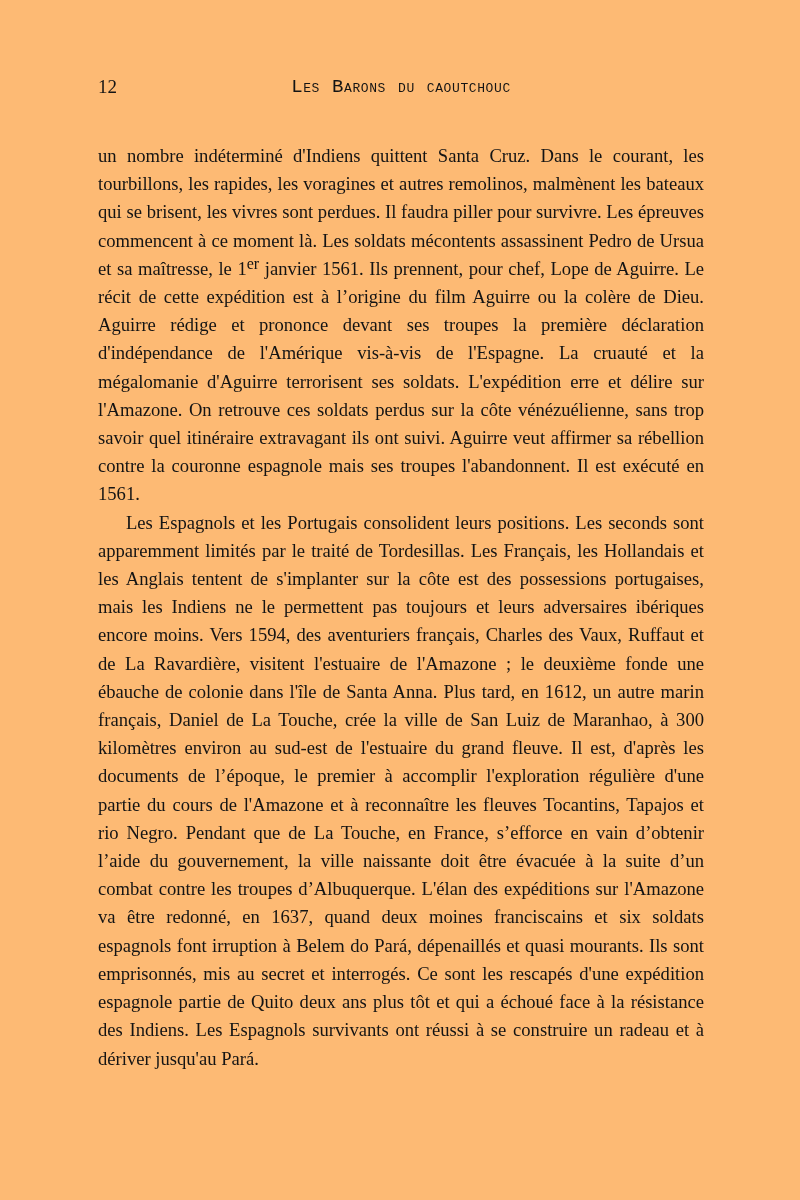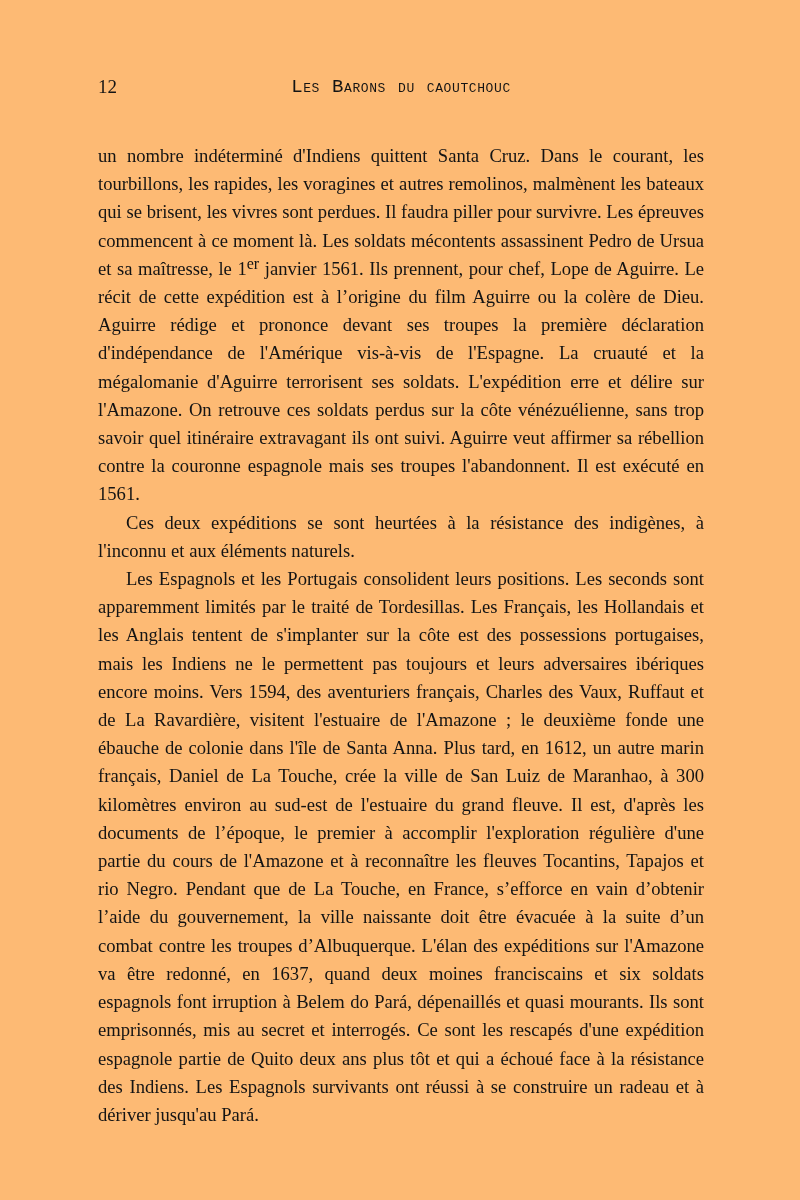--- a/index.html
+++ b/index.html
@@ -69,16 +69,15 @@
 </head>
 <body>
 
 <div class="page">
   <div class="page-header">
     <span class="page-number">12</span>
     <span class="running-title">Les Barons du caoutchouc</span>
   </div>
   <div class="page-body">
       <p class=""><span>un nombre indéterminé d'Indiens quittent Santa Cruz. Dans le courant, les tourbillons, les rapides, les </span><span class="italic">voragines</span><span> et autres </span><span class="italic">remolinos</span><span>, malmènent les bateaux qui se brisent, les vivres sont perdues. Il faudra piller pour survivre. Les épreuves commencent à ce moment là. Les soldats mécontents assassinent Pedro de Ursua et sa maîtresse, le 1</span><sup>er</sup><span> janvier 1561. Ils prennent, pour chef, Lope de Aguirre. Le récit de cette expédition est à l’origine du film </span><span class="italic">Aguirre ou la colère de Dieu</span><span>. Aguirre rédige et prononce devant ses troupes la première déclaration d'indépendance de l'Amérique vis-à-vis de l'Espagne. La cruauté et la mégalomanie d'Aguirre terrorisent ses soldats. L'expédition erre et délire sur l'Amazone. On retrouve ces soldats perdus sur la côte vénézuélienne, sans trop savoir quel itinéraire extravagant ils ont suivi. Aguirre veut affirmer sa rébellion contre la couronne espagnole mais ses troupes l'abandonnent. Il est exécuté en 1561.</span></p>
-      <p class="indent"><span>Ces deux expéditions se sont heurtées à la résistance des indigènes, à l'inconnu et aux éléments naturels.</span></p>
       <p class="indent"><span>Les Espagnols et les Portugais consolident leurs positions. Les seconds sont apparemment limités par le traité de Tordesillas. Les Français, les Hollandais et les Anglais tentent de s'implanter sur la côte est des possessions portugaises, mais les Indiens ne le permettent pas toujours et leurs adversaires ibériques encore moins. Vers 1594, des aventuriers français, Charles des Vaux, Ruffaut et de La Ravardière, visitent l'estuaire de l'Amazone ; le deuxième fonde une ébauche de colonie dans l'île de Santa Anna. Plus tard, en 1612, un autre marin français, Daniel de La Touche, crée la ville de San Luiz de Maranhao, à 300 kilomètres environ au sud-est de l'estuaire du grand fleuve. Il est, d'après les documents de l’époque, le premier à accomplir l'exploration régulière d'une partie du cours de l'Amazone et à reconnaître les fleuves Tocantins, Tapajos et rio Negro. Pendant que de La Touche, en France, s’efforce en vain d’obtenir l’aide du gouvernement, la ville naissante doit être évacuée à la suite d’un combat contre les troupes d’Albuquerque. L'élan des expéditions sur l'Amazone va être redonné, en 1637, quand deux moines franciscains et six soldats espagnols font irruption à Belem do Pará, dépenaillés et quasi mourants. Ils sont emprisonnés, mis au secret et interrogés. Ce sont les rescapés d'une expédition espagnole partie de Quito deux ans plus tôt et qui a échoué face à la résistance des Indiens. Les Espagnols survivants ont réussi à se construire un radeau et à dériver jusqu'au Pará.</span></p>
     </div>
 </div>
 
 </body></html>

